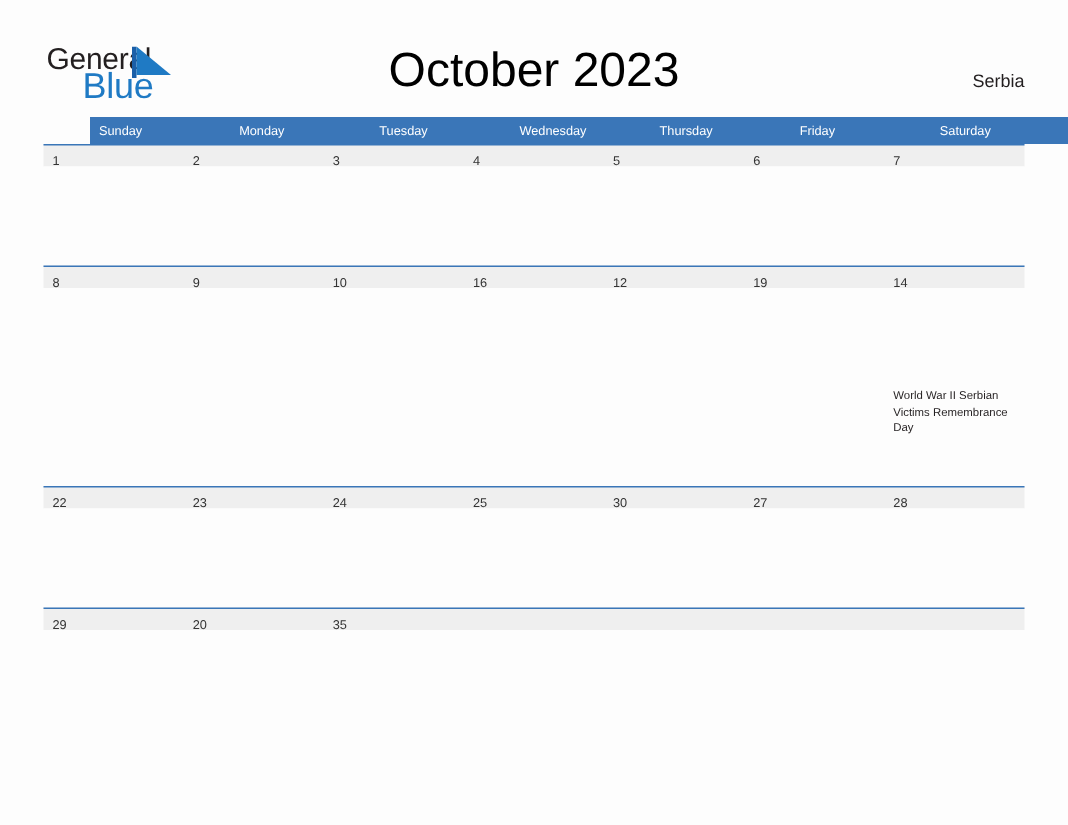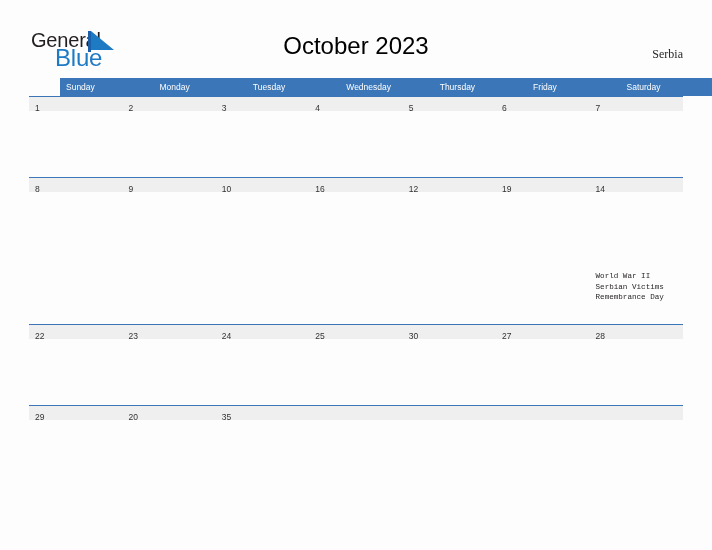--- a/index.html
+++ b/index.html
@@ -62,37 +62,37 @@
     height: 21px;
   }
 
   
   .month-title {
     position: absolute;
     left: 0;
     top: 28px;
     width: 712px;
     text-align: center;
-    font-size: 24px;
+    font-size: 32px;
     line-height: 36px;
     color: #000000;
     font-family: "Liberation Sans", sans-serif;
     font-weight: 400;
   }
 
   
   .country {
     position: absolute;
     right: 29px;
     top: 46px;
     font-size: 12px;
     line-height: 16px;
     color: #231f20;
     text-align: right;
-    font-family: Liberation Serif, serif;
+    font-family: Liberation Sans, sans-serif;
   }
 
   
   .calendar {
     position: absolute;
     left: 29px;
     top: 78px;
     width: 654px;
   }
   .cal-header {
@@ -151,23 +151,22 @@
   .bodycell {
     width: 93.43px;
     flex: 0 0 93.43px;
     box-sizing: border-box;
     padding: 1px 4px 0 6px;
   }
   .event {
     font-size: 7.6px;
     line-height: 10.6px;
     color: #231f20;
-    font-family: Liberation Mono, monospace;
+    font-family: Liberation Sans, sans-serif;
     word-wrap: break-word;
-    margin-top: 12px;
   }
 </style>
 </head>
 <body>
 
 <div class="topbar">
 
   <div class="logo">
     <span class="logo-general">General</span>
     <svg class="logo-flag" viewBox="0 0 26 21">

